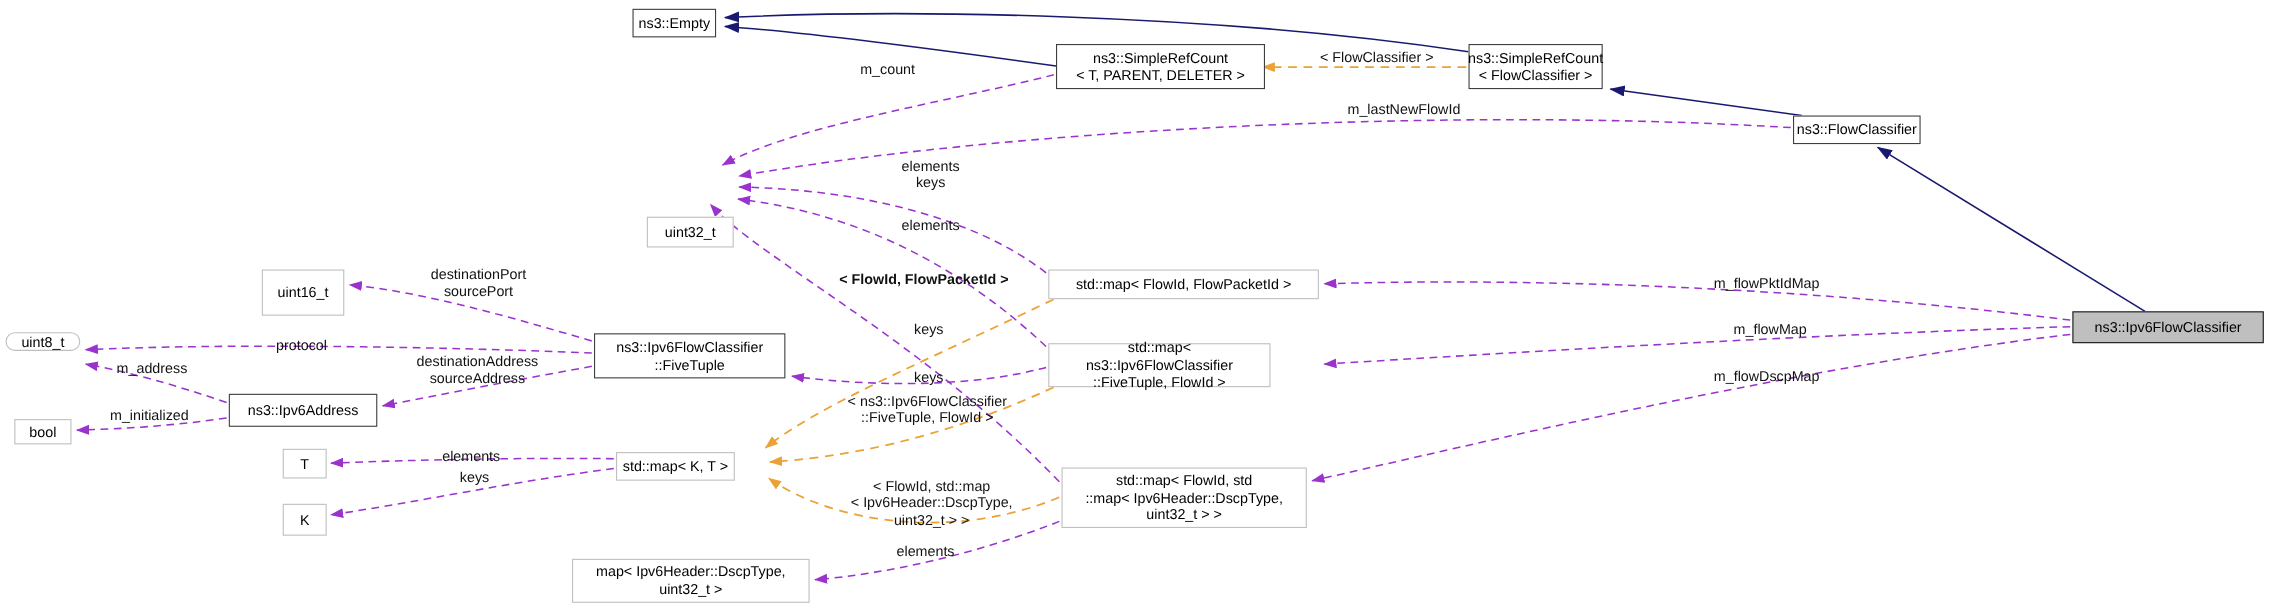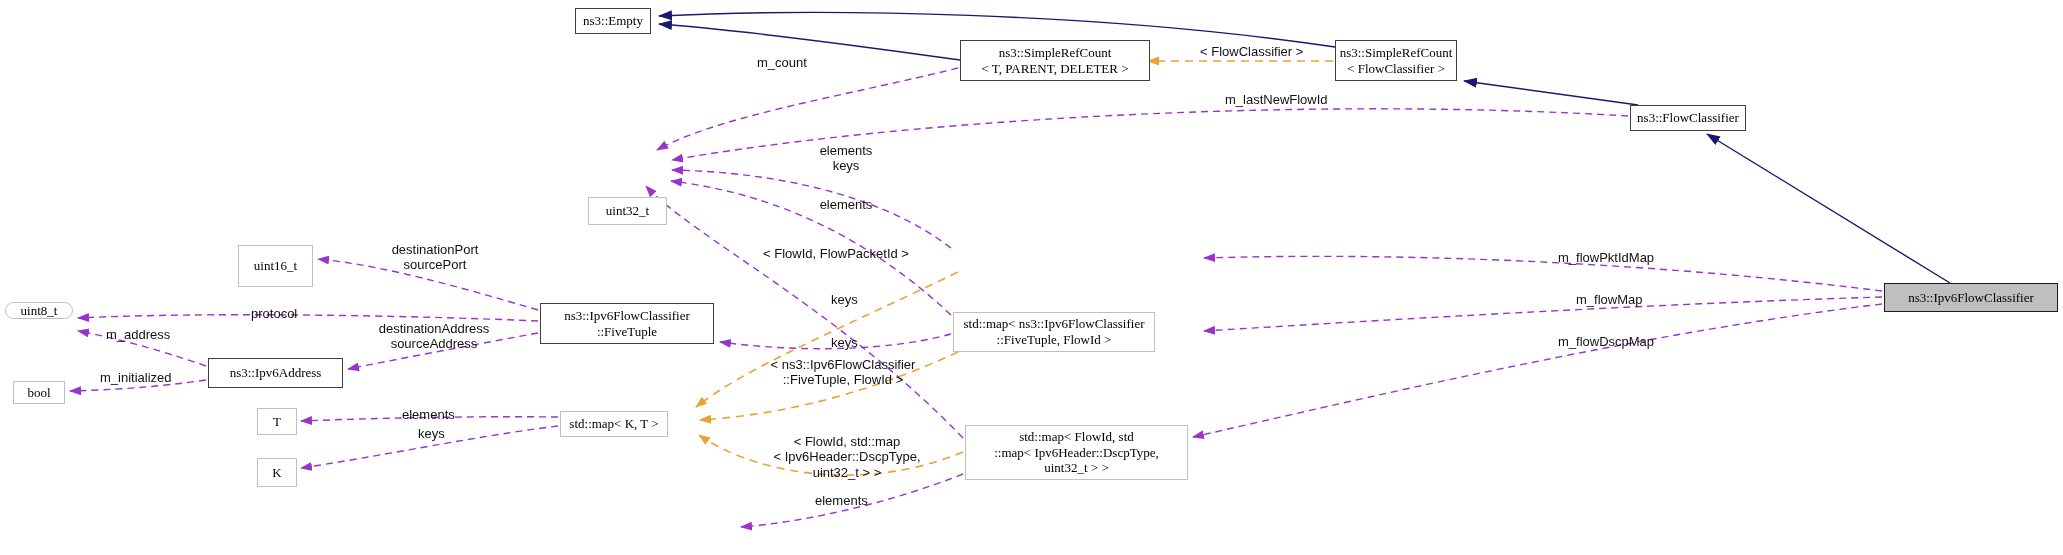--- a/index.html
+++ b/index.html
@@ -6,21 +6,21 @@
   .canvas{
     position:relative;width:2063px;height:555px;background:#ffffff;
     font-family:"Liberation Sans", sans-serif;overflow:hidden;
   }
   .edges{position:absolute;left:0;top:0;width:2063px;height:555px;}
   .node{
     position:absolute;box-sizing:border-box;
     display:flex;align-items:center;justify-content:center;
     text-align:center;white-space:pre-line;
     font-size:13px;line-height:1.22;color:#000;
-    background:#ffffff;border:1px solid #bfbfbf;padding:1px 5px;font-family:Liberation Serif, serif;
+    background:#ffffff;border:1px solid #bfbfbf;padding:1px 5px;
   }
   .node.doc{border:1.5px solid #3e3e3e;}
   .node.target{background:#bfbfbf;border:1.5px solid #1a1a1a;}
   .elabel{
     position:absolute;font-size:13px;line-height:1.18;color:#111;
     white-space:pre-line;text-align:center;pointer-events:none;
   }
 </style>
 </head>
 <body>
@@ -79,33 +79,36 @@
   <div class="node" style="left:588px;top:153px;width:79px;height:28px;margin-top:44px;">uint32_t</div>
   <div class="node" style="left:238px;top:245px;width:75px;height:42px;">uint16_t</div>
   <div class="node" style="left:5px;top:302px;width:68px;height:17px;border-radius:13px;">uint8_t</div>
   <div class="node doc" style="left:208px;top:358px;width:135px;height:30px;">ns3::Ipv6Address</div>
   <div class="node" style="left:13px;top:381px;width:52px;height:23px;">bool</div>
   <div class="node doc" style="left:540px;top:303px;width:174px;height:41px;">ns3::Ipv6FlowClassifier
 ::FiveTuple</div>
   <div class="node" style="left:257px;top:408px;width:40px;height:27px;">T</div>
   <div class="node" style="left:257px;top:458px;width:40px;height:29px;">K</div>
   <div class="node" style="left:560px;top:411px;width:108px;height:26px;">std::map&lt; K, T &gt;</div>
+  <div class="node" style="left:953px;top:245px;width:246px;height:27px;">std::map&lt; FlowId, FlowPacketId &gt;</div>
   <div class="node" style="left:953px;top:312px;width:202px;height:40px;">std::map&lt; ns3::Ipv6FlowClassifier
 ::FiveTuple, FlowId &gt;</div>
   <div class="node" style="left:965px;top:425px;width:223px;height:55px;">std::map&lt; FlowId, std
 ::map&lt; Ipv6Header::DscpType,
 uint32_t &gt; &gt;</div>
+  <div class="node" style="left:520px;top:508px;width:216px;height:40px;">map&lt; Ipv6Header::DscpType,
+uint32_t &gt;</div>
 
-  <div class="elabel" style="left:757px;top:55px;">m_count</div>
+  <div class="elabel" style="left:782px;top:55px;">m_count</div>
   <div class="elabel" style="left:1200px;top:44px;">&lt; FlowClassifier &gt;</div>
   <div class="elabel" style="left:1225px;top:92px;">m_lastNewFlowId</div>
   <div class="elabel" style="left:815px;top:143px;width:62px;">elements
 keys</div>
   <div class="elabel" style="left:815px;top:197px;width:62px;">elements</div>
-  <div class="elabel" style="left:763px;top:246px;">&lt; FlowId, FlowPacketId &gt;</div>
+  <div class="elabel" style="left:763px;top:246px;font-weight:bold;">&lt; FlowId, FlowPacketId &gt;</div>
   <div class="elabel" style="left:831px;top:292px;">keys</div>
   <div class="elabel" style="left:831px;top:335px;">keys</div>
   <div class="elabel" style="left:757px;top:357px;width:172px;">&lt; ns3::Ipv6FlowClassifier
 ::FiveTuple, FlowId &gt;</div>
   <div class="elabel" style="left:383px;top:242px;width:104px;">destinationPort
 sourcePort</div>
   <div class="elabel" style="left:251px;top:306px;">protocol</div>
   <div class="elabel" style="left:106px;top:327px;">m_address</div>
   <div class="elabel" style="left:368px;top:321px;width:132px;">destinationAddress
 sourceAddress</div>

